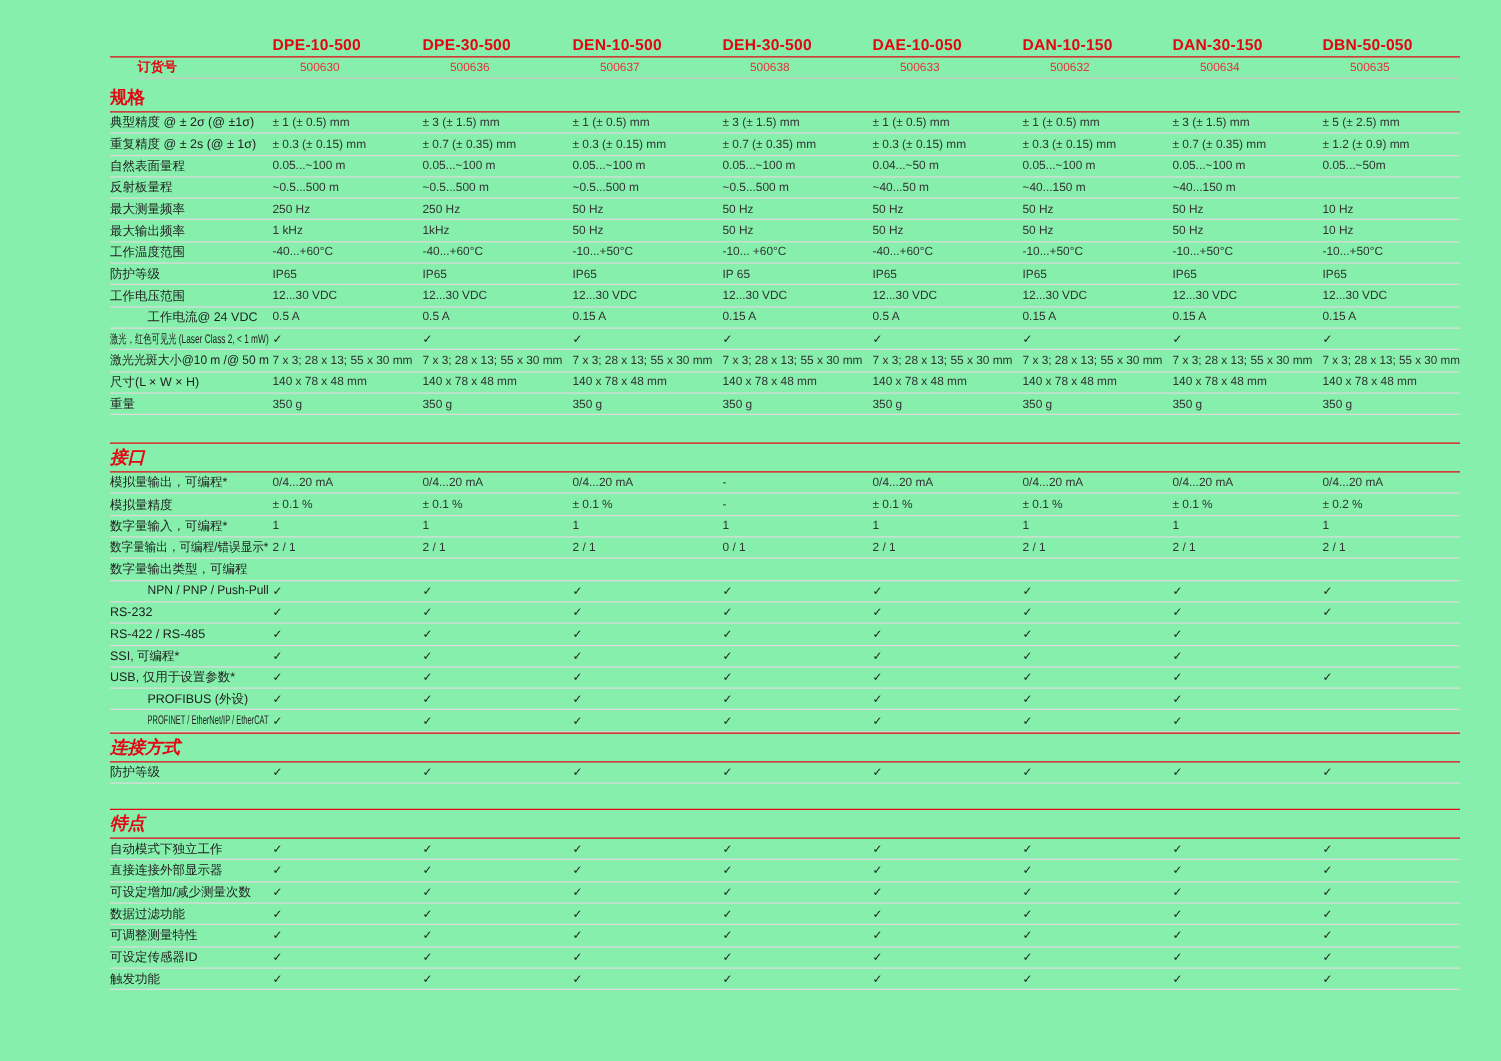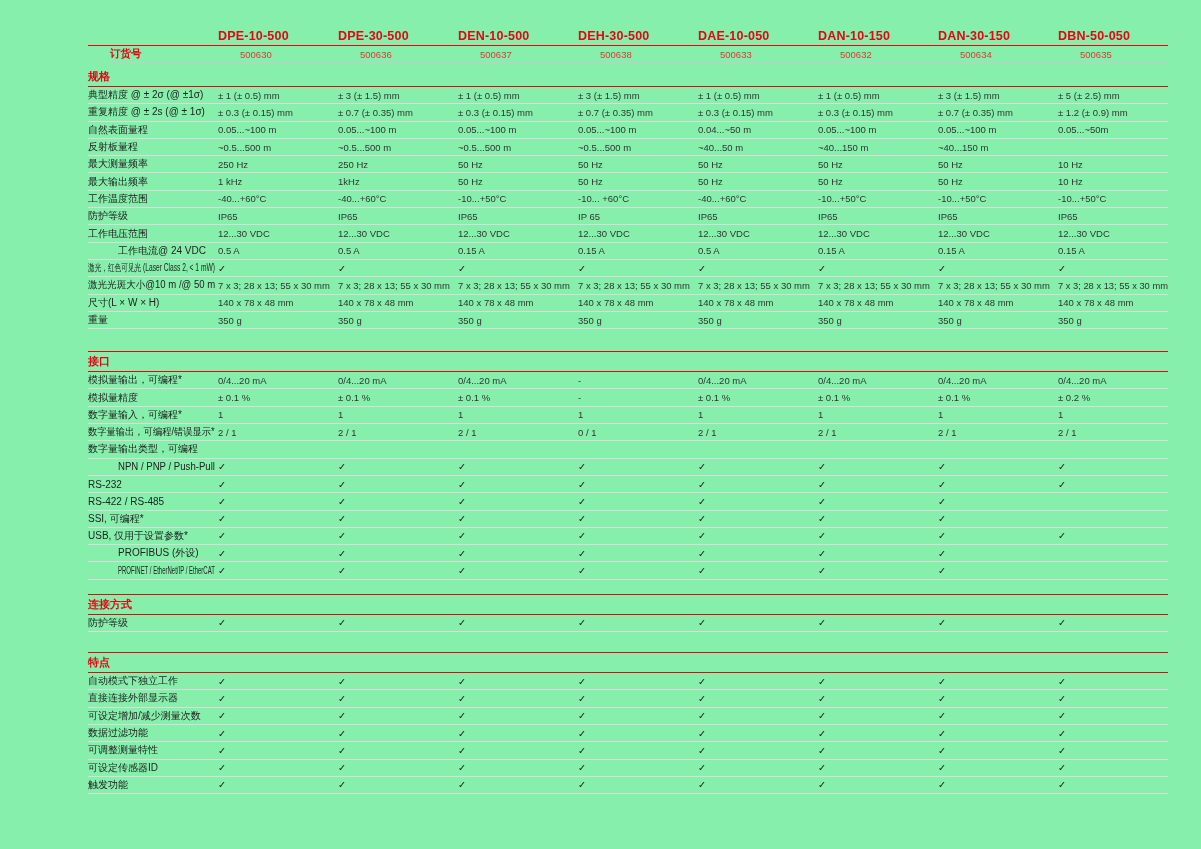--- a/index.html
+++ b/index.html
@@ -16,23 +16,23 @@
   .valcell:last-child{flex:0 0 113px;width:113px;}
   .fit{display:inline-block;white-space:nowrap;transform-origin:0 50%;}
   
   .prod-row{height:19px;align-items:flex-end;border-bottom:1.5px solid var(--red);padding-bottom:2px;}
   .prod-row .valcell{font-size:12.5px;font-weight:bold;color:var(--red);letter-spacing:0.2px;}
   
   .order-row{height:16px;border-bottom:1px solid #c9c9c9;font-size:9.5px;margin-left:22px;}
   .order-row .lblcell{font-size:10.5px;font-weight:bold;color:var(--red);}
   .order-row .valcell{color:var(--ordred);}
   
-  .sec-h{font-size:11px;font-weight:bold;color:var(--red);
+  .sec-h{font-size:14px;font-weight:bold;color:var(--red);
          border-bottom:1.5px solid var(--red);padding:6px 0 2px 0;}
-  .sec-h.banded{border-top:1.5px solid var(--red);padding:2px 0 2px 0;}
+  .sec-h.banded{border-top:1.5px solid var(--red);padding:2px 0 2px 0;font-style:italic;}
   
   .row{height:16.3px;border-bottom:1px solid var(--line);font-size:9.5px;text-decoration:underline;}
   .row .lblcell{font-size:10px;color:#222;}
   .row.indent .lbl-fit{margin-left:30px;}
   .row.subheader .lblcell{color:#222;}
   .check-glyph{font-size:9.5px;color:var(--check);}
   .cell-val{color:#333;}
 </style>
 </head>
 <body>
@@ -346,21 +346,21 @@
           <div class="valcell"><span class="fit check-glyph">✓</span></div>
           <div class="valcell"><span class="fit check-glyph">✓</span></div>
           <div class="valcell"><span class="fit check-glyph">✓</span></div>
           <div class="valcell"><span class="fit check-glyph">✓</span></div>
           <div class="valcell"><span class="fit check-glyph">✓</span></div>
           <div class="valcell"><span class="fit check-glyph">✓</span></div>
           <div class="valcell"><span class="fit check-glyph">✓</span></div>
           <div class="valcell"><span class="fit cell-val"></span></div>
         </div>
       </div>
-      <div class="section" style="margin-top: 14px;">
+      <div class="section" style="margin-top: 0;">
         <div class="sec-h banded"><span class="fit">连接方式</span></div>
         <div class="cols-row row">
           <div class="lblcell"><span class="fit lbl-fit">防护等级</span></div>
           <div class="valcell"><span class="fit check-glyph">✓</span></div>
           <div class="valcell"><span class="fit check-glyph">✓</span></div>
           <div class="valcell"><span class="fit check-glyph">✓</span></div>
           <div class="valcell"><span class="fit check-glyph">✓</span></div>
           <div class="valcell"><span class="fit check-glyph">✓</span></div>
           <div class="valcell"><span class="fit check-glyph">✓</span></div>
           <div class="valcell"><span class="fit check-glyph">✓</span></div>

